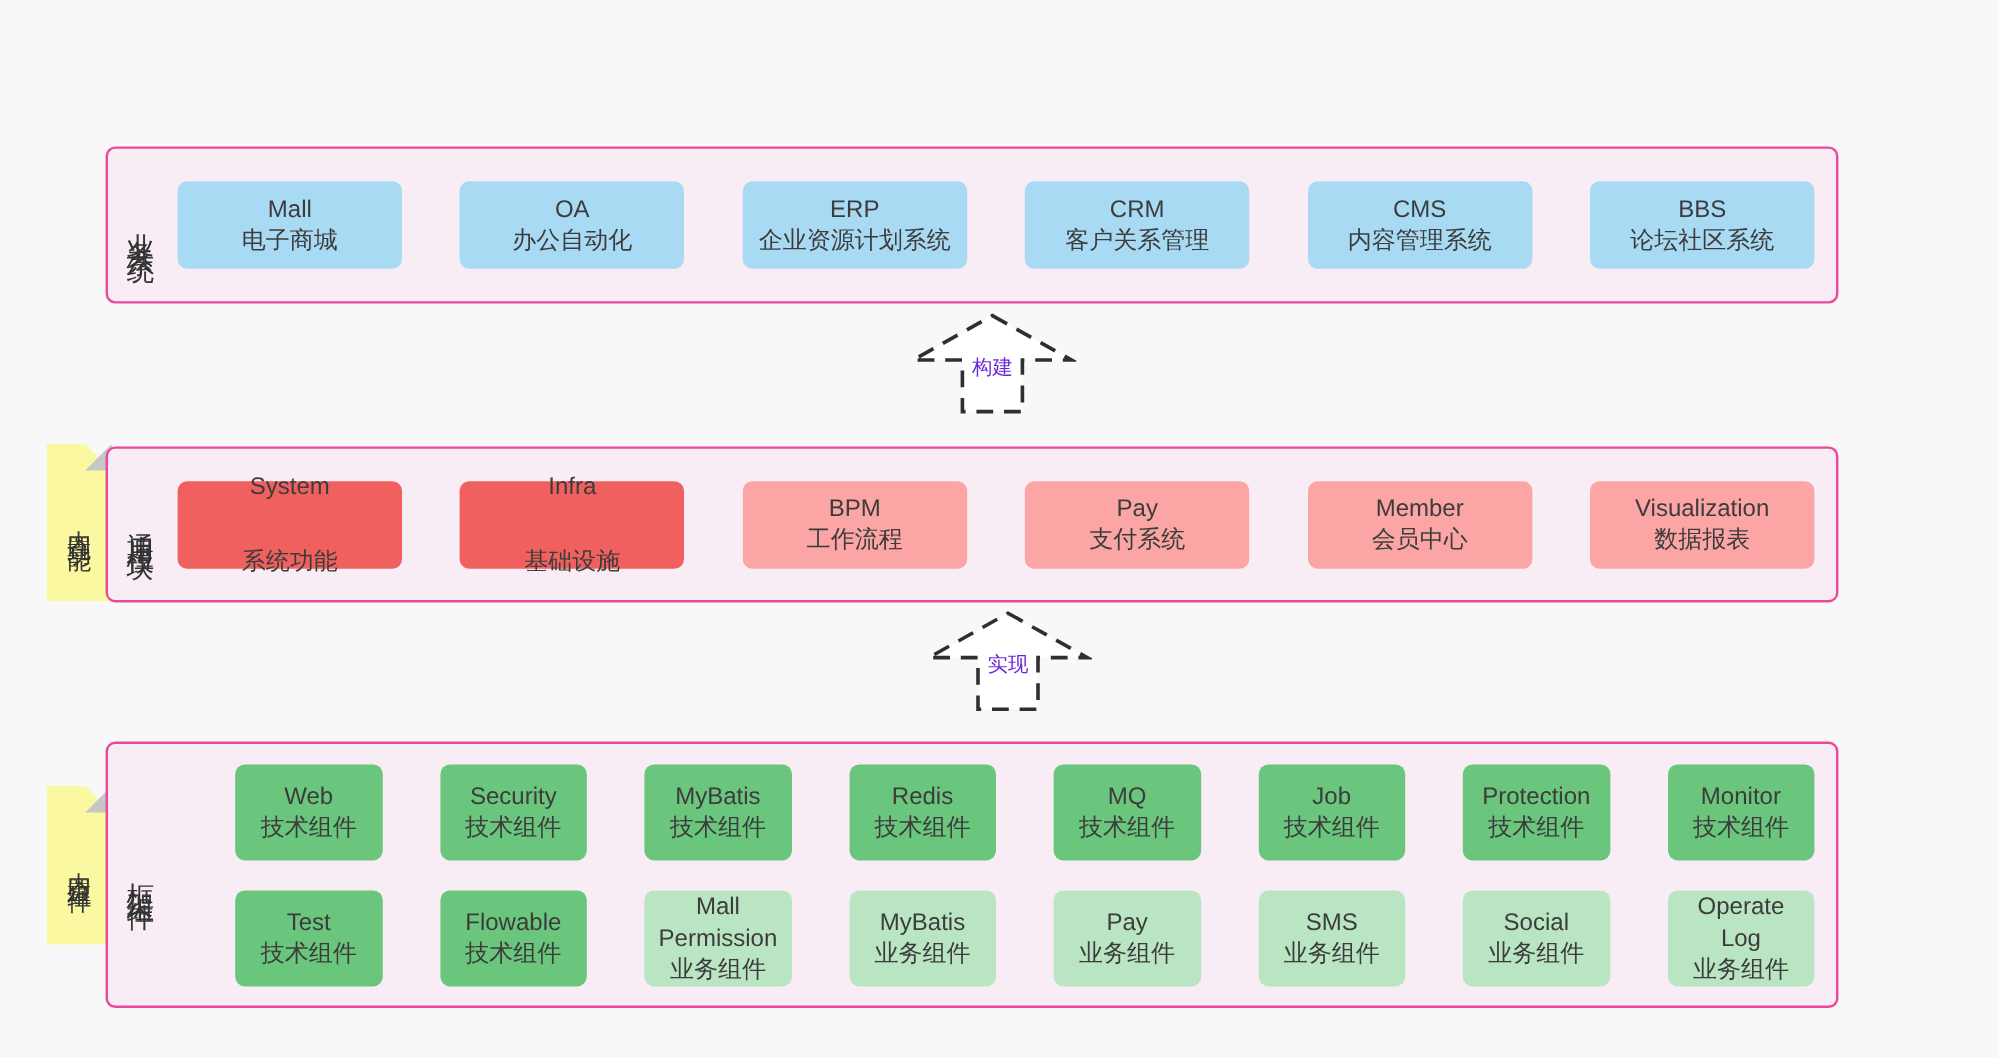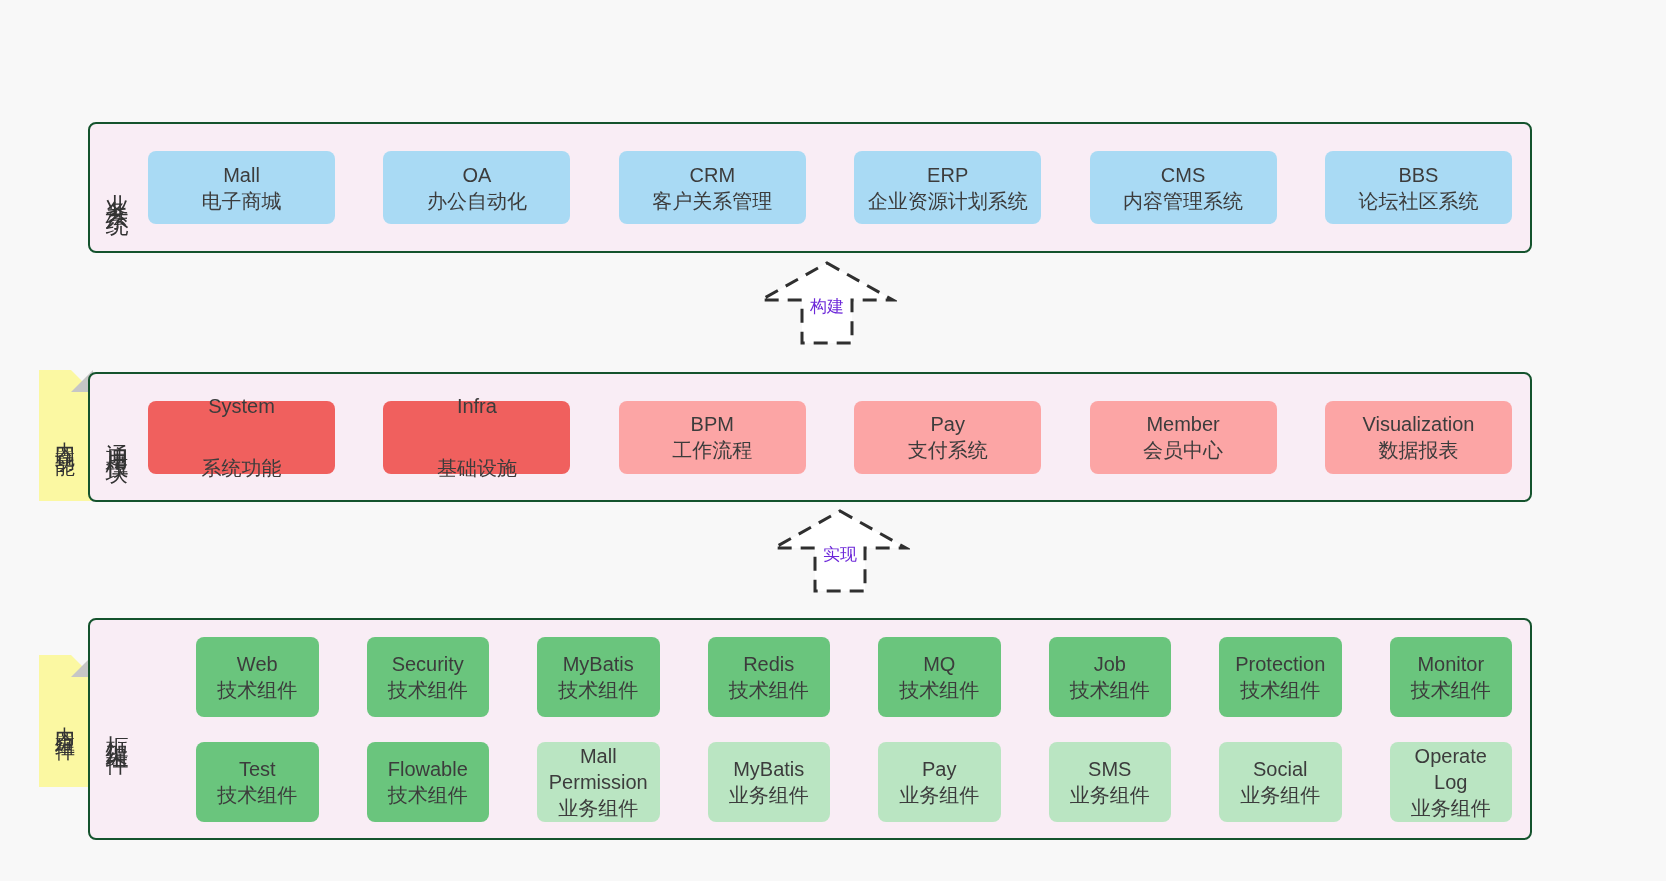--- a/index.html
+++ b/index.html
@@ -5,21 +5,21 @@
   html,body{margin:0;padding:0;background:#f8f8f8;}
   .canvas{
     position:relative;width:1666px;height:881px;overflow:hidden;
     background:#f8f8f8;
     font-family:"Liberation Sans","DejaVu Sans",sans-serif;
     color:#3c3c3c;
   }
   
   .section{
     position:absolute;left:88px;width:1444px;
-    background:#f9edf5;border:2px solid #14532d;border-radius:8px;
+    background:#f9edf5;border:2px solid #ec4899;border-radius:8px;
     box-sizing:border-box;
     text-decoration:underline;
   }
   .v-label{
     position:absolute;left:0;top:0;bottom:0;width:56px;
     display:flex;align-items:center;justify-content:center;
     writing-mode:vertical-rl;text-orientation:upright;
     font-size:23px;letter-spacing:6px;color:#333;
   }
   .rows{
@@ -87,26 +87,26 @@
       <div class="row">
         <div class="box blue">
           <div class="t">Mall</div>
           <div class="s">电子商城</div>
         </div>
         <div class="box blue">
           <div class="t">OA</div>
           <div class="s">办公自动化</div>
         </div>
         <div class="box blue">
+          <div class="t">ERP</div>
+          <div class="s">企业资源计划系统</div>
+        </div>
+        <div class="box blue">
           <div class="t">CRM</div>
           <div class="s">客户关系管理</div>
-        </div>
-        <div class="box blue">
-          <div class="t">ERP</div>
-          <div class="s">企业资源计划系统</div>
         </div>
         <div class="box blue">
           <div class="t">CMS</div>
           <div class="s">内容管理系统</div>
         </div>
         <div class="box blue">
           <div class="t">BBS</div>
           <div class="s">论坛社区系统</div>
         </div>
       </div>

